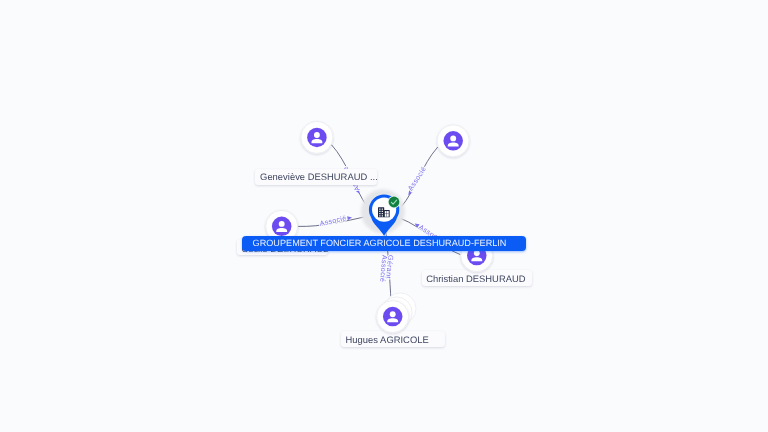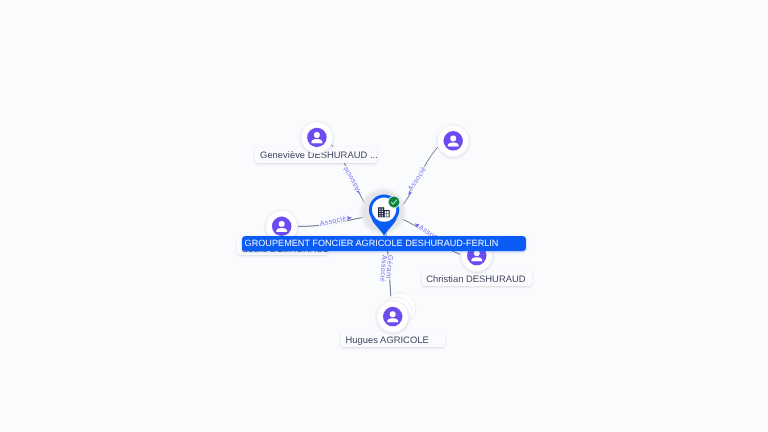--- a/index.html
+++ b/index.html
@@ -36,21 +36,21 @@
       <text class="elabel" x="411.6" y="191.3" transform="rotate(-57 411.6 191.3)">Associé</text>
       <path d="M0 0 L-4.6 -2.0 L-4.6 2.0 Z" fill="#7b6ff0" transform="translate(414.6 223.5) rotate(212)"></path>
       <text class="elabel" x="418.3" y="228.2" transform="rotate(33 418.3 228.2)">Associé</text>
       <text class="elabel" x="388.4" y="254.8" transform="rotate(95.5 388.4 254.8)">Gérant</text>
       <text class="elabel" x="382.6" y="254.8" transform="rotate(95.5 382.6 254.8)">Associé</text>
       <path d="M0 0 L-4.6 -2.0 L-4.6 2.0 Z" fill="#7b6ff0" transform="translate(352 217.4) rotate(-10)"></path>
       <text class="elabel" x="320.2" y="225.9" transform="rotate(-12 320.2 225.9)">Associé</text>
     </svg>
 
   <div class="pill" id="p-cecile" style="left:236.7px;top:239.0px;width:91.2px;height:15.7px;align-items:flex-end;padding-bottom:0.3px;">Cécile DESHURAUD</div>
-  <div class="pill" id="p-genevieve" style="left:255.4px;top:147px;width:122.0px;height:15.7px;">Geneviève DESHURAUD ...</div>
+  <div class="pill" id="p-genevieve" style="left:255.4px;top:169px;width:122.0px;height:15.7px;">Geneviève DESHURAUD ...</div>
   <div class="pill" id="p-christian" style="left:421.5px;top:270.2px;width:110.4px;height:15.7px;">Christian DESHURAUD</div>
   <div class="pill" id="p-hugues" style="left:340.9px;top:331.3px;width:104.3px;height:15.7px;">Hugues AGRICOLE</div>
 
   <svg class="layer" id="nodes" viewBox="0 0 768 432">
     <defs>
       <filter id="nsh" x="-60%" y="-60%" width="220%" height="220%">
         <feDropShadow dx="0" dy="0.9" stdDeviation="1.3" flood-color="#2a3155" flood-opacity="0.16"></feDropShadow>
       </filter>
       <filter id="halob" x="-40%" y="-40%" width="180%" height="180%">
         <feGaussianBlur stdDeviation="1.6"></feGaussianBlur>
@@ -111,15 +111,15 @@
           <rect x="384.8" y="213.6" width="3.9" height="0.45" fill="#1e2640"></rect>
         </g>
         <g>
           <circle cx="394" cy="202" r="6.2" fill="#e4f5ea"></circle>
           <circle cx="394" cy="202" r="5.4" fill="#128040"></circle>
           <path d="M391.4 202.3 l1.7 1.8 l3.5 -3.9" fill="none" stroke="#9fe0b8" stroke-width="1.1" stroke-linecap="round" stroke-linejoin="round"></path>
         </g>
       </g>
     </svg>
 
-  <div class="pill sel" id="p-center" style="left:241.6px;top:236.2px;width:284.9px;height:14.6px;font-size:9.1px;padding-left:3px;letter-spacing:.02px;">GROUPEMENT FONCIER AGRICOLE DESHURAUD-FERLIN</div>
+  <div class="pill sel" id="p-center" style="left:241.6px;top:236.2px;width:284.9px;height:14.6px;font-size:9.1px;padding-left:11px;letter-spacing:.02px;">GROUPEMENT FONCIER AGRICOLE DESHURAUD-FERLIN</div>
 
 </div>
 
 </body></html>

